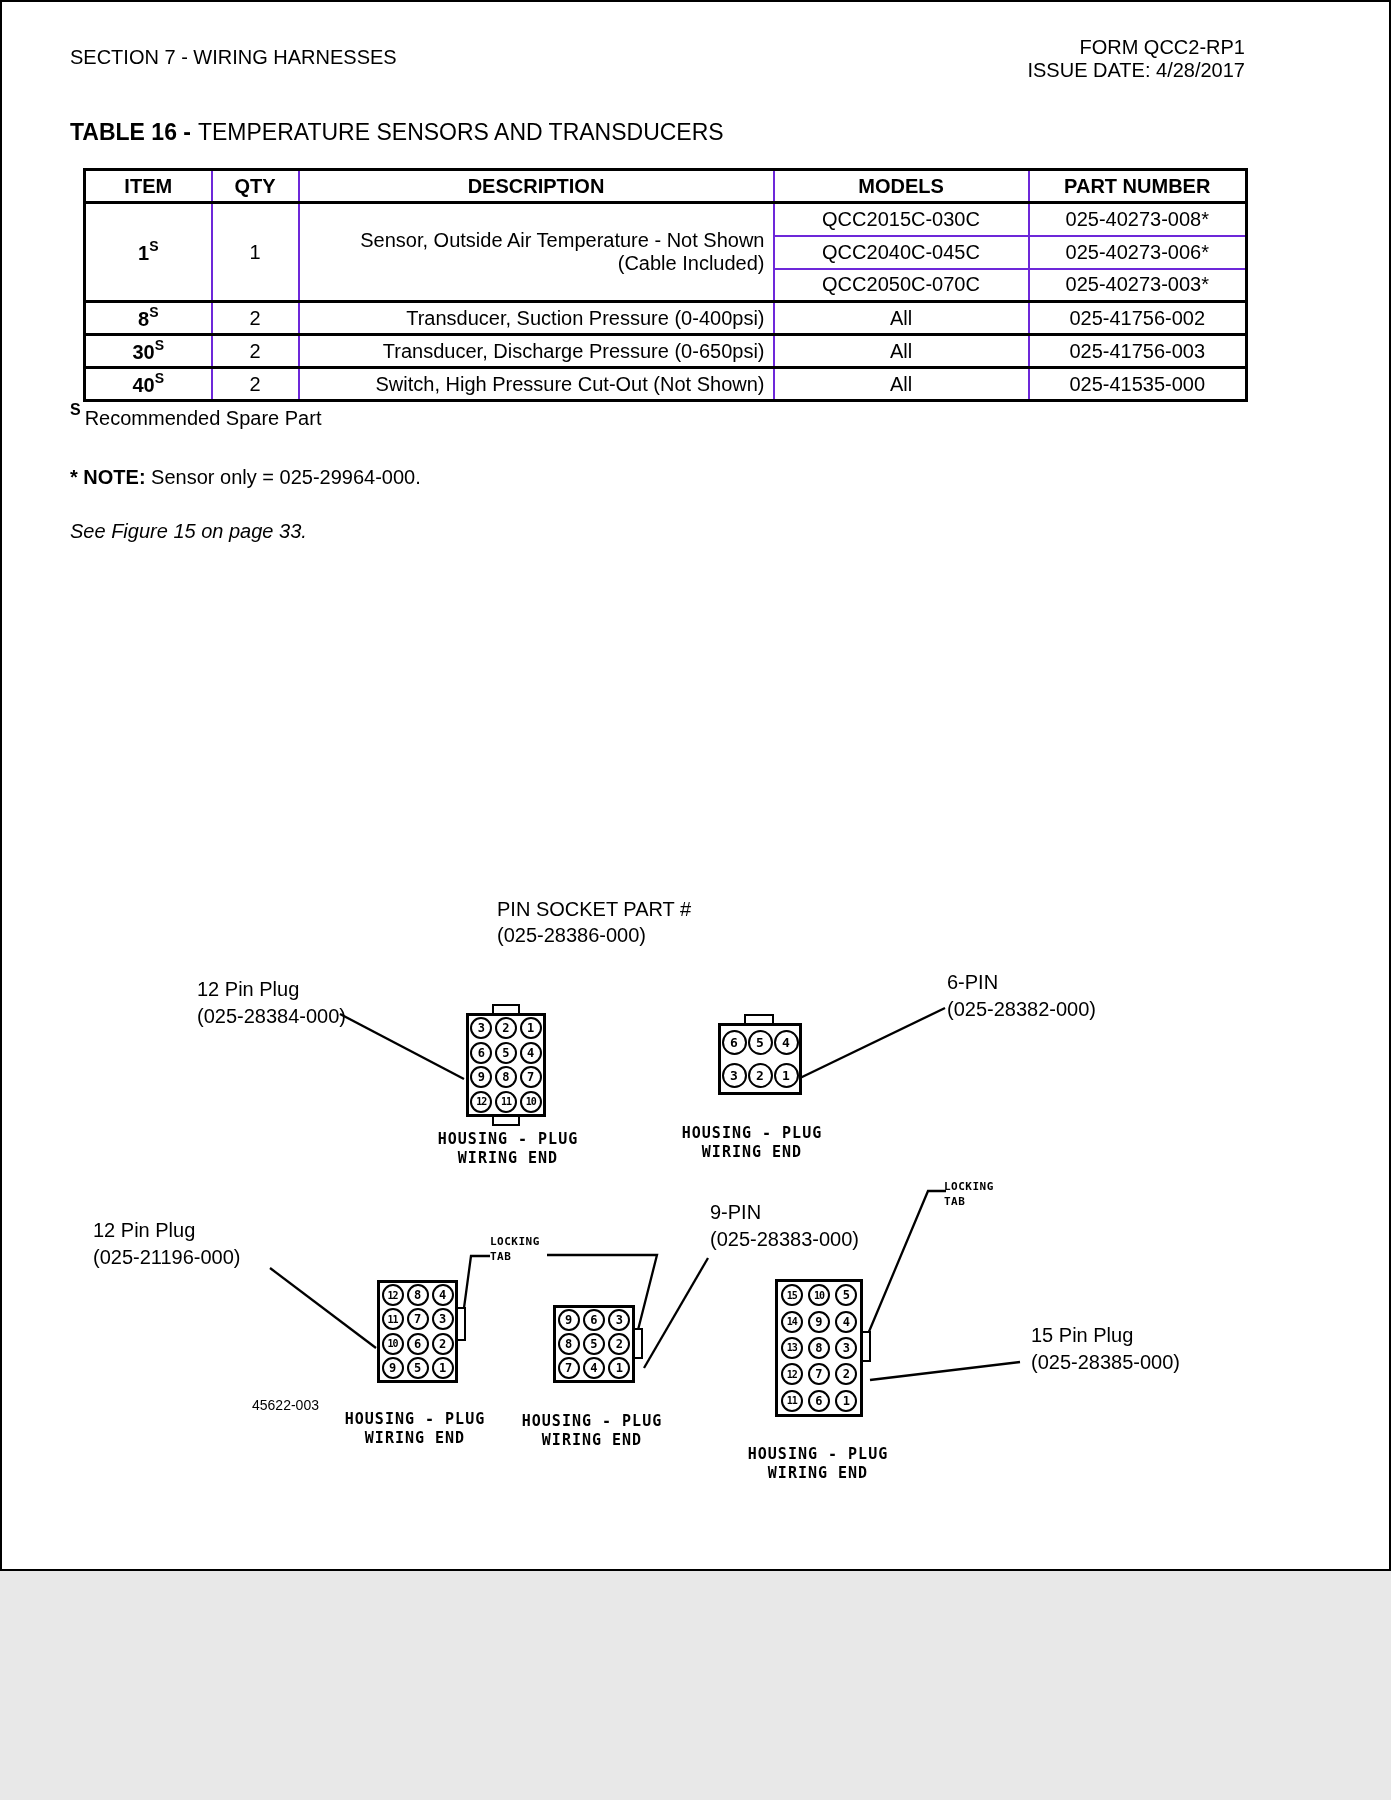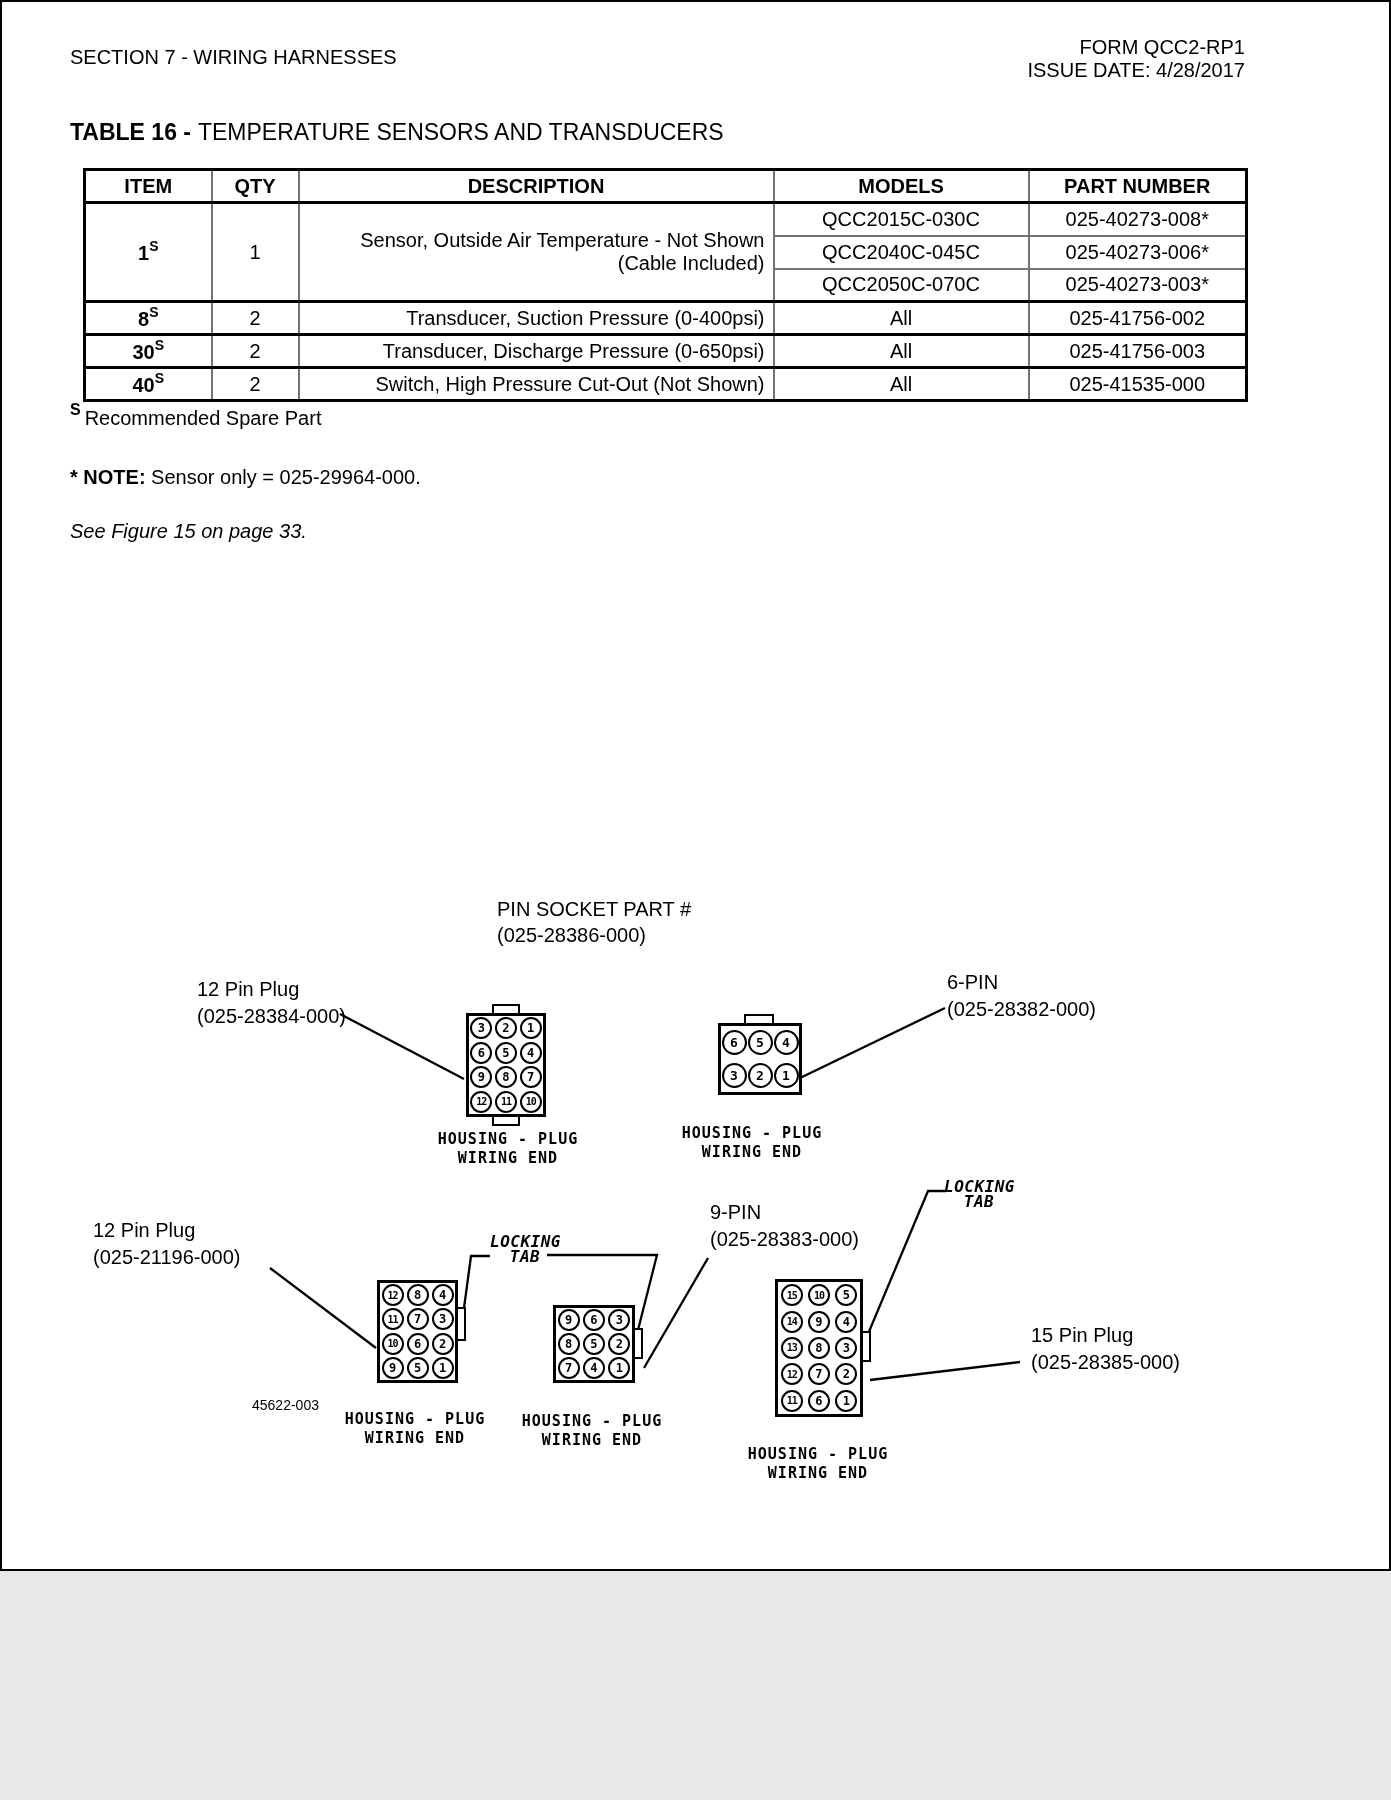--- a/index.html
+++ b/index.html
@@ -12,36 +12,36 @@
   
   .hdr-left{left:70px;top:46px;font-size:20px;}
   .hdr-right{right:146px;top:36px;font-size:20px;line-height:23px;text-align:right;}
   
   .tbl-title{left:70px;top:119px;font-size:23px;}
   .bold{font-weight:bold;}
   .bold-gap{font-weight:bold;margin-right:7px;}
   
   table.parts{position:absolute;left:83px;top:168px;width:1162px;border-collapse:collapse;table-layout:fixed;
     border:3px solid #000;font-size:20px;}
-  table.parts th,table.parts td{border:2px solid #737373;text-align:center;vertical-align:middle;height:33px;padding:0 4px;box-sizing:border-box;}
+  table.parts th,table.parts td{border:2px solid #6d28d9;text-align:center;vertical-align:middle;height:33px;padding:0 4px;box-sizing:border-box;}
   table.parts th{font-weight:bold;border-bottom:3px solid #000;}
   table.parts td.desc{text-align:right;padding-left:12px;padding-right:8px;}
   table.parts tr.main td{border-top:3px solid #000;}
   td.itemcell{font-weight:bold;}
   sup.s{font-weight:bold;font-size:14px;position:relative;top:-1px;}
   
   .spare-note{left:70px;top:403px;font-size:20px;}
   .spare-note sup{font-weight:bold;font-size:16px;position:relative;top:-2px;margin-right:4px;}
   .note-line{left:70px;top:466px;font-size:20px;}
   .see-fig{left:70px;top:520px;font-size:20px;font-style:italic;}
   
   .fig-label{font-size:20px;line-height:27px;}
   .pin-socket-label{left:497px;top:896px;font-size:20px;line-height:26px;}
   .housing-cap{width:180px;text-align:center;font-weight:bold;font-size:15px;letter-spacing:1px;line-height:19px;font-family:"DejaVu Sans Mono","Liberation Sans",monospace;}
-  .locktab{width:70px;text-align:center;font-weight:bold;font-size:16px;letter-spacing:.5px;line-height:15px;font-family:"DejaVu Sans Mono","Liberation Sans",monospace;font-style:italic;}
+  .locktab{width:70px;text-align:left;font-weight:bold;font-size:11px;letter-spacing:.5px;line-height:15px;font-family:"DejaVu Sans Mono","Liberation Sans",monospace;}
   .drawno{left:252px;top:1397px;font-size:14px;}
   
   .connector{position:absolute;border:3px solid #000;background:#fff;box-sizing:border-box;
     display:grid;grid-template-columns:repeat(3,1fr);grid-auto-rows:1fr;place-items:center;z-index:2;}
   .pin{width:22px;height:22px;border:2.5px solid #000;border-radius:50%;box-sizing:border-box;
     display:flex;align-items:center;justify-content:center;background:#fff;
     font-family:"DejaVu Sans Mono",monospace;font-weight:bold;font-size:12px;}
   .pin.two{font-size:10px;letter-spacing:-1px;}
   .connector.big .pin{width:25px;height:25px;font-size:13px;}
   .tab{position:absolute;border:2.5px solid #000;background:#fff;box-sizing:border-box;z-index:1;}

